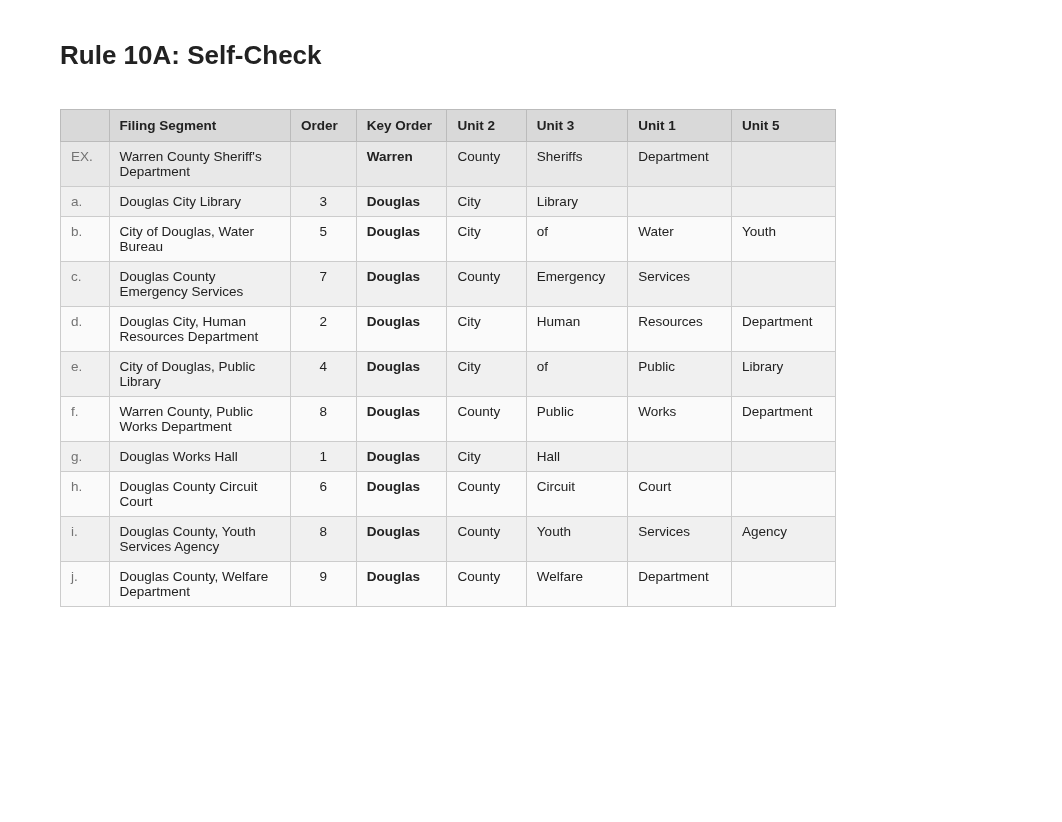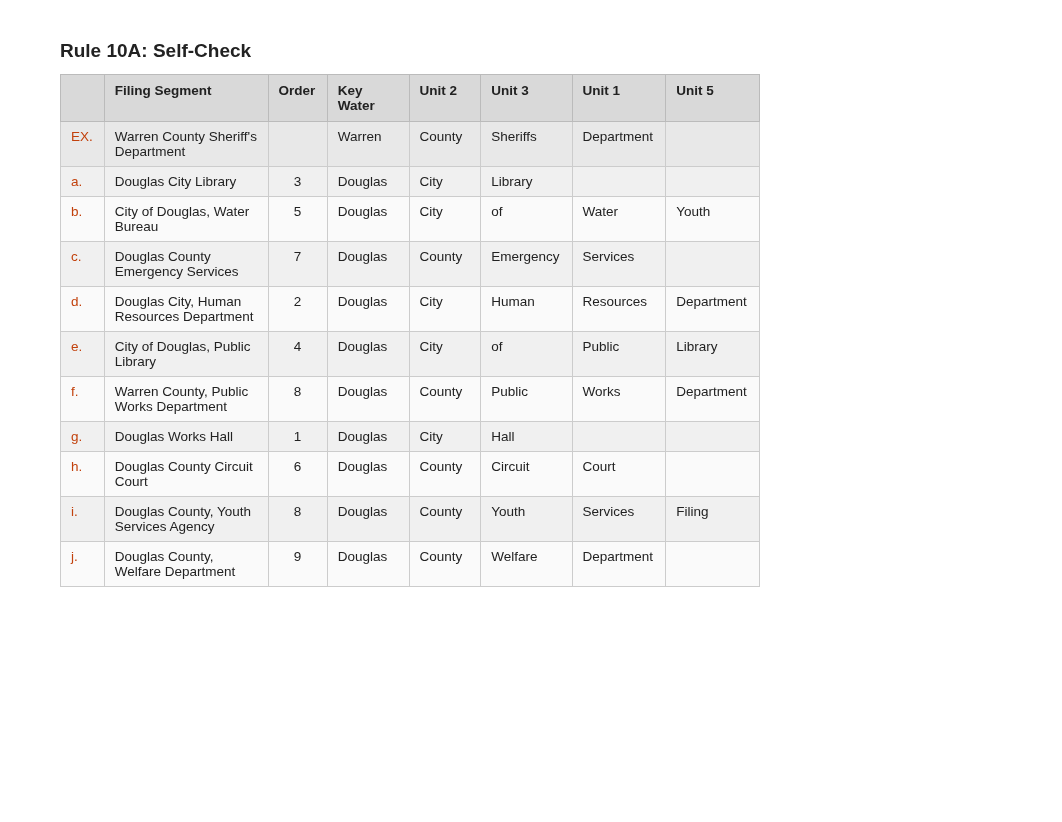--- a/index.html
+++ b/index.html
@@ -4,27 +4,27 @@
   <style>
     * { box-sizing: border-box; margin: 0; padding: 0; }
     body {
       font-family: Arial, sans-serif;
       font-size: 14px;
       background: #fff;
       color: #222;
       padding: 40px 60px;
     }
     h1 {
-      font-size: 19px;
+      font-size: 26px;
       font-weight: bold;
-      margin-bottom: 12px;
+      margin-bottom: 38px;
       color: #222;
     }
     .table-wrapper {
-      width: 700px;
+      width: 776px;
     }
     table {
       border-collapse: collapse;
       width: 100%;
       font-size: 13.5px;
     }
     thead tr {
       background: #d9d9d9;
     }
     thead th {
@@ -40,32 +40,33 @@
     tbody tr:nth-child(odd) {
       background: #fafafa;
     }
     tbody td {
       padding: 7px 10px;
       border: 1px solid #ccc;
       vertical-align: top;
     }
     td.row-label {
       font-weight: normal;
-      color: #c2410c;
+      color: #737373;
       width: 30px;
     }
     td.filing-segment {
       width: 160px;
     }
     td.order {
       width: 45px;
       text-align: center;
     }
     td.key-unit {
       width: 80px;
+      font-weight: bold;
     }
     td.unit2 {
       width: 70px;
     }
     td.unit3 {
       width: 75px;
     }
     td.unit4 {
       width: 90px;
     }
@@ -78,21 +79,21 @@
 
 <h1>Rule 10A: Self-Check</h1>
 
 <div class="table-wrapper">
   <table>
     <thead>
       <tr>
         <th></th>
         <th class="filing-segment">Filing Segment</th>
         <th class="order">Order</th>
-        <th class="key-unit">Key Water</th>
+        <th class="key-unit">Key Order</th>
         <th class="unit2">Unit 2</th>
         <th class="unit3">Unit 3</th>
         <th class="unit4">Unit 1</th>
         <th class="unit5">Unit 5</th>
       </tr>
     </thead>
     <tbody id="table-body">
 
       <tr style="background:#e8e8e8;">
         <td class="row-label">EX.</td>
@@ -185,21 +186,21 @@
           <td class="unit5"></td>
         </tr>
         <tr>
           <td class="row-label">i.</td>
           <td class="filing-segment">Douglas County, Youth Services Agency</td>
           <td class="order">8</td>
           <td class="key-unit">Douglas</td>
           <td class="unit2">County</td>
           <td class="unit3">Youth</td>
           <td class="unit4">Services</td>
-          <td class="unit5">Filing</td>
+          <td class="unit5">Agency</td>
         </tr>
         <tr>
           <td class="row-label">j.</td>
           <td class="filing-segment">Douglas County, Welfare Department</td>
           <td class="order">9</td>
           <td class="key-unit">Douglas</td>
           <td class="unit2">County</td>
           <td class="unit3">Welfare</td>
           <td class="unit4">Department</td>
           <td class="unit5"></td>

